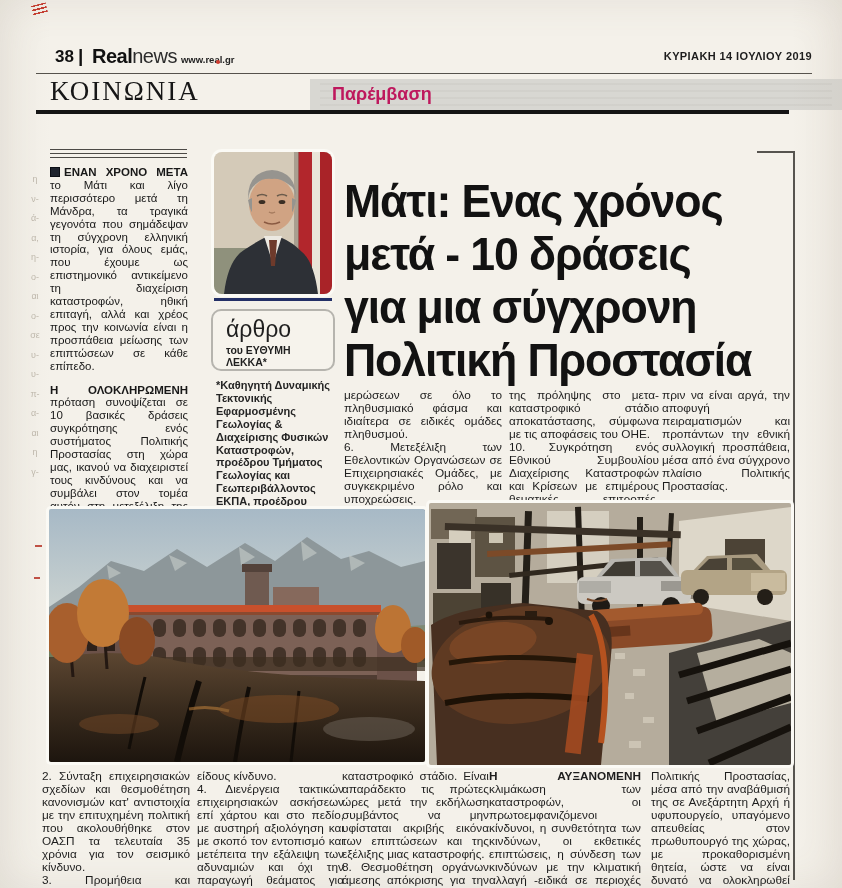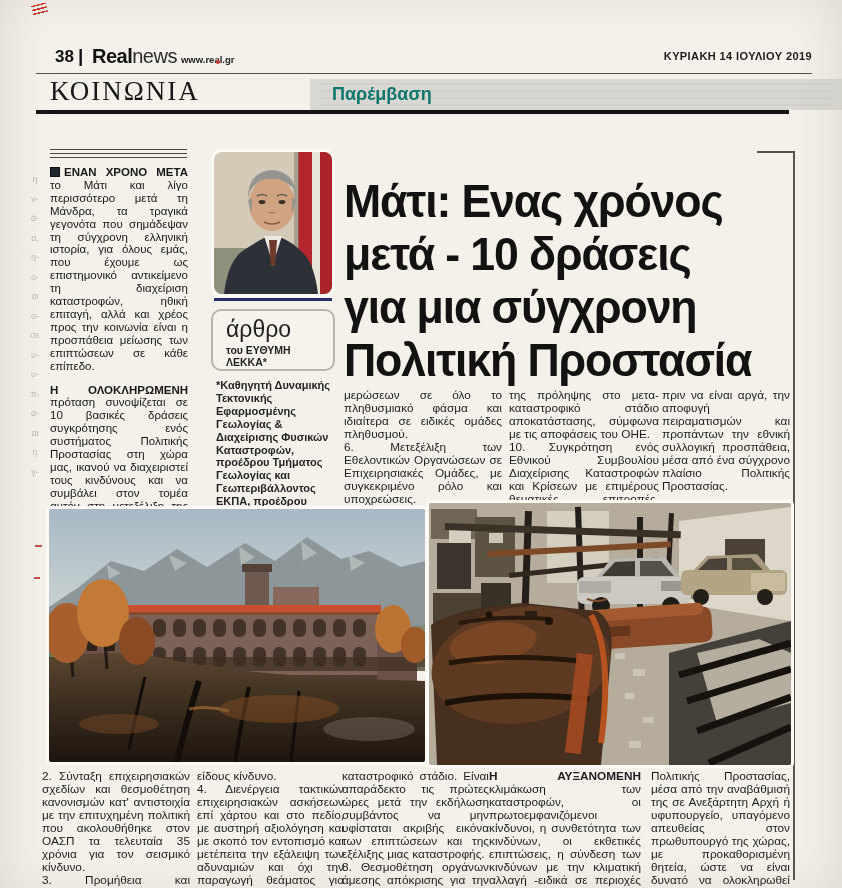--- a/index.html
+++ b/index.html
@@ -15,21 +15,21 @@
   .brand .b{font-weight:bold;letter-spacing:-.5px;}
   .brand .l{font-weight:normal;color:#2c2c2c;letter-spacing:-.5px;}
   .brand .u{font-size:9.5px;font-weight:bold;margin-left:4px;color:#222;}
   .reddot{position:absolute;left:216px;top:60px;width:4px;height:4px;border-radius:50%;background:#cf3a2e;}
   .mdate{position:absolute;right:30px;top:50px;font-size:11px;font-weight:bold;color:#1c1c1c;letter-spacing:.4px;}
   .hairline{position:absolute;left:36px;top:73px;width:776px;height:1px;background:#55524c;}
   .section{position:absolute;left:50px;top:76px;font-family:"Liberation Serif",serif;font-size:27px;color:#161616;letter-spacing:2px;}
   .graybar{position:absolute;left:310px;top:79px;width:532px;height:31px;background:#d8d7d2;}
   .graybar::after{content:"";position:absolute;inset:4px 10px;opacity:.25;
         background:repeating-linear-gradient(180deg,rgba(120,115,105,.25) 0 2px,transparent 2px 7px);}
-  .kicker{position:absolute;left:332px;top:84px;font-size:18px;font-weight:bold;color:#0f766e;z-index:2;}
+  .kicker{position:absolute;left:332px;top:84px;font-size:18px;font-weight:bold;color:#be185d;z-index:2;}
   .thickrule{position:absolute;left:36px;top:110px;width:753px;height:4px;background:#141414;}
   
   .triplerule{position:absolute;left:50px;top:149px;width:137px;height:9px;
         background:repeating-linear-gradient(180deg,#4c4a46 0 1.4px,transparent 1.4px 3.8px);}
   .vrule{position:absolute;left:793px;top:151px;width:1.5px;height:729px;background:#56544f;}
   .vstub{position:absolute;left:757px;top:151px;width:37px;height:2px;background:#56544f;}
   
   .col{position:absolute;text-align:justify;color:#1d1d1d;}
   .col p{margin:0;font-size:11.8px;line-height:13px;}
   .col p.gap{margin-bottom:11px;}

